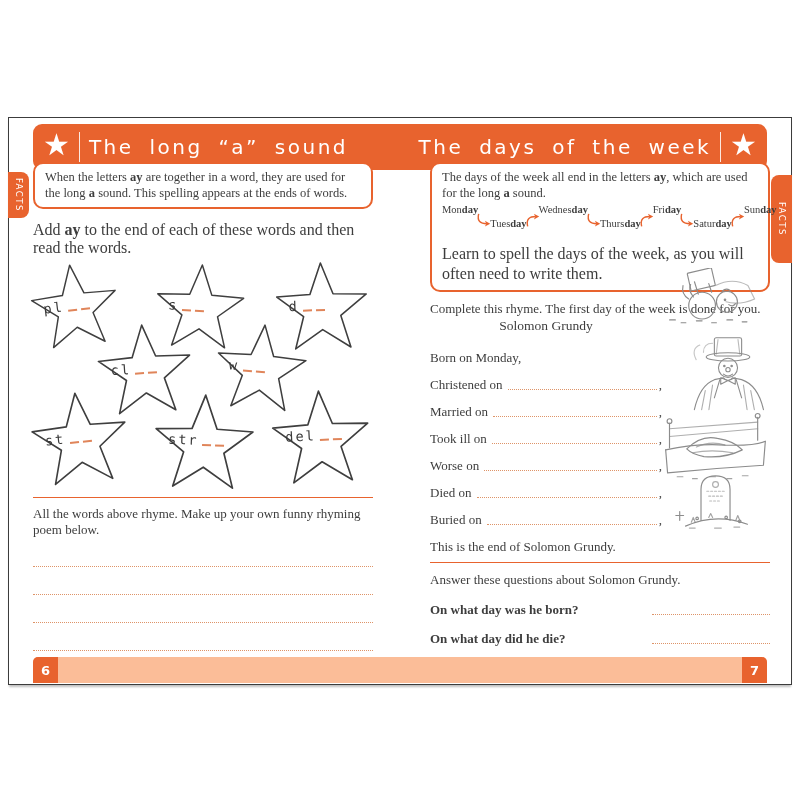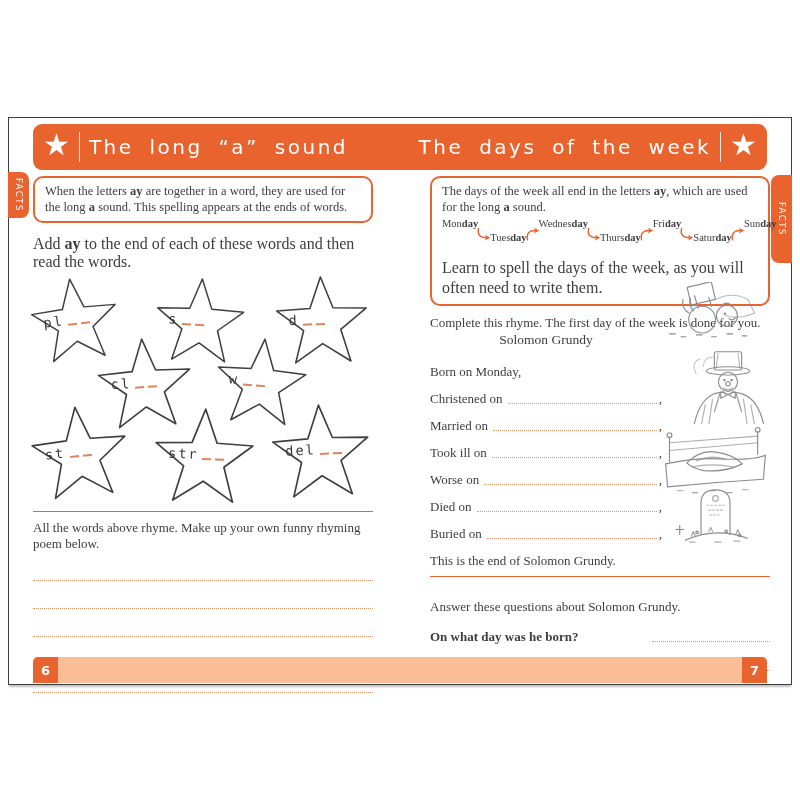--- a/index.html
+++ b/index.html
@@ -20,21 +20,21 @@
   .banner-title{color:#fff;font-family:"DejaVu Sans",sans-serif;font-size:20px;font-weight:500;
                 letter-spacing:2.5px;word-spacing:7px;white-space:nowrap;}
   
   .facts-tab{position:absolute;width:21px;background:var(--accent);color:#fff;
              display:flex;align-items:center;justify-content:center;
              font-family:"DejaVu Sans",sans-serif;font-size:8.5px;letter-spacing:1.5px;}
   .facts-tab span{writing-mode:vertical-rl;}
   .tab-left{left:-1px;top:54px;height:46px;border-radius:0 8px 8px 0;}
   .tab-right{right:-1px;top:57px;height:88px;border-radius:8px 0 0 8px;}
   
-  .col{position:absolute;top:58px;width:340px;font-size:13px;}
+  .col{position:absolute;top:44px;width:340px;font-size:13px;}
   .col-left{left:24px;}
   .col-right{left:421px;}
   .facts-box{border:2px solid var(--accent);border-radius:10px;padding:5px 10px;background:#fff;
              font-size:12.5px;line-height:1.3;}
   .bd{font-weight:bold;}
   .instruction{margin-top:12px;font-size:16px;}
   
   .stars-wrap{position:relative;height:232px;margin-top:6px;}
   .star{position:absolute;}
   .star svg.shape{display:block;width:100%;height:100%;}
@@ -65,21 +65,21 @@
   .facts-footer{font-size:16px;}
   
   .rhyme-prompt{margin-top:9px;font-size:13px;}
   .rhyme-title{width:232px;text-align:center;margin-top:1px;font-size:13.5px;}
   .poem{width:232px;margin-top:4px;}
   .poem-row{display:flex;align-items:flex-end;height:27px;}
   .poem-label{white-space:nowrap;line-height:1.1;}
   .poem-blank{flex:1;border-bottom:1.5px dotted var(--dotted);margin:0 2px 2px 5px;}
   .poem-comma{line-height:1.1;}
   
-  .q-prompt{margin-top:22px;font-size:13px;}
+  .q-prompt{margin-top:9px;font-size:13px;}
   .q-row{display:flex;align-items:flex-end;height:29px;font-weight:bold;}
   .q-label{white-space:nowrap;line-height:1.1;}
   .q-spacer{flex:1;}
   .q-line{width:118px;border-bottom:1.5px dotted var(--dotted);margin-bottom:2px;}
   
   .illus{position:absolute;}
   .illus svg{display:block;stroke:var(--sketch);fill:none;stroke-width:1.2;stroke-linecap:round;stroke-linejoin:round;}
   .il-baby{left:232px;top:106px;}
   .il-groom{left:248px;top:168px;}
   .il-bed{left:228px;top:250px;}

